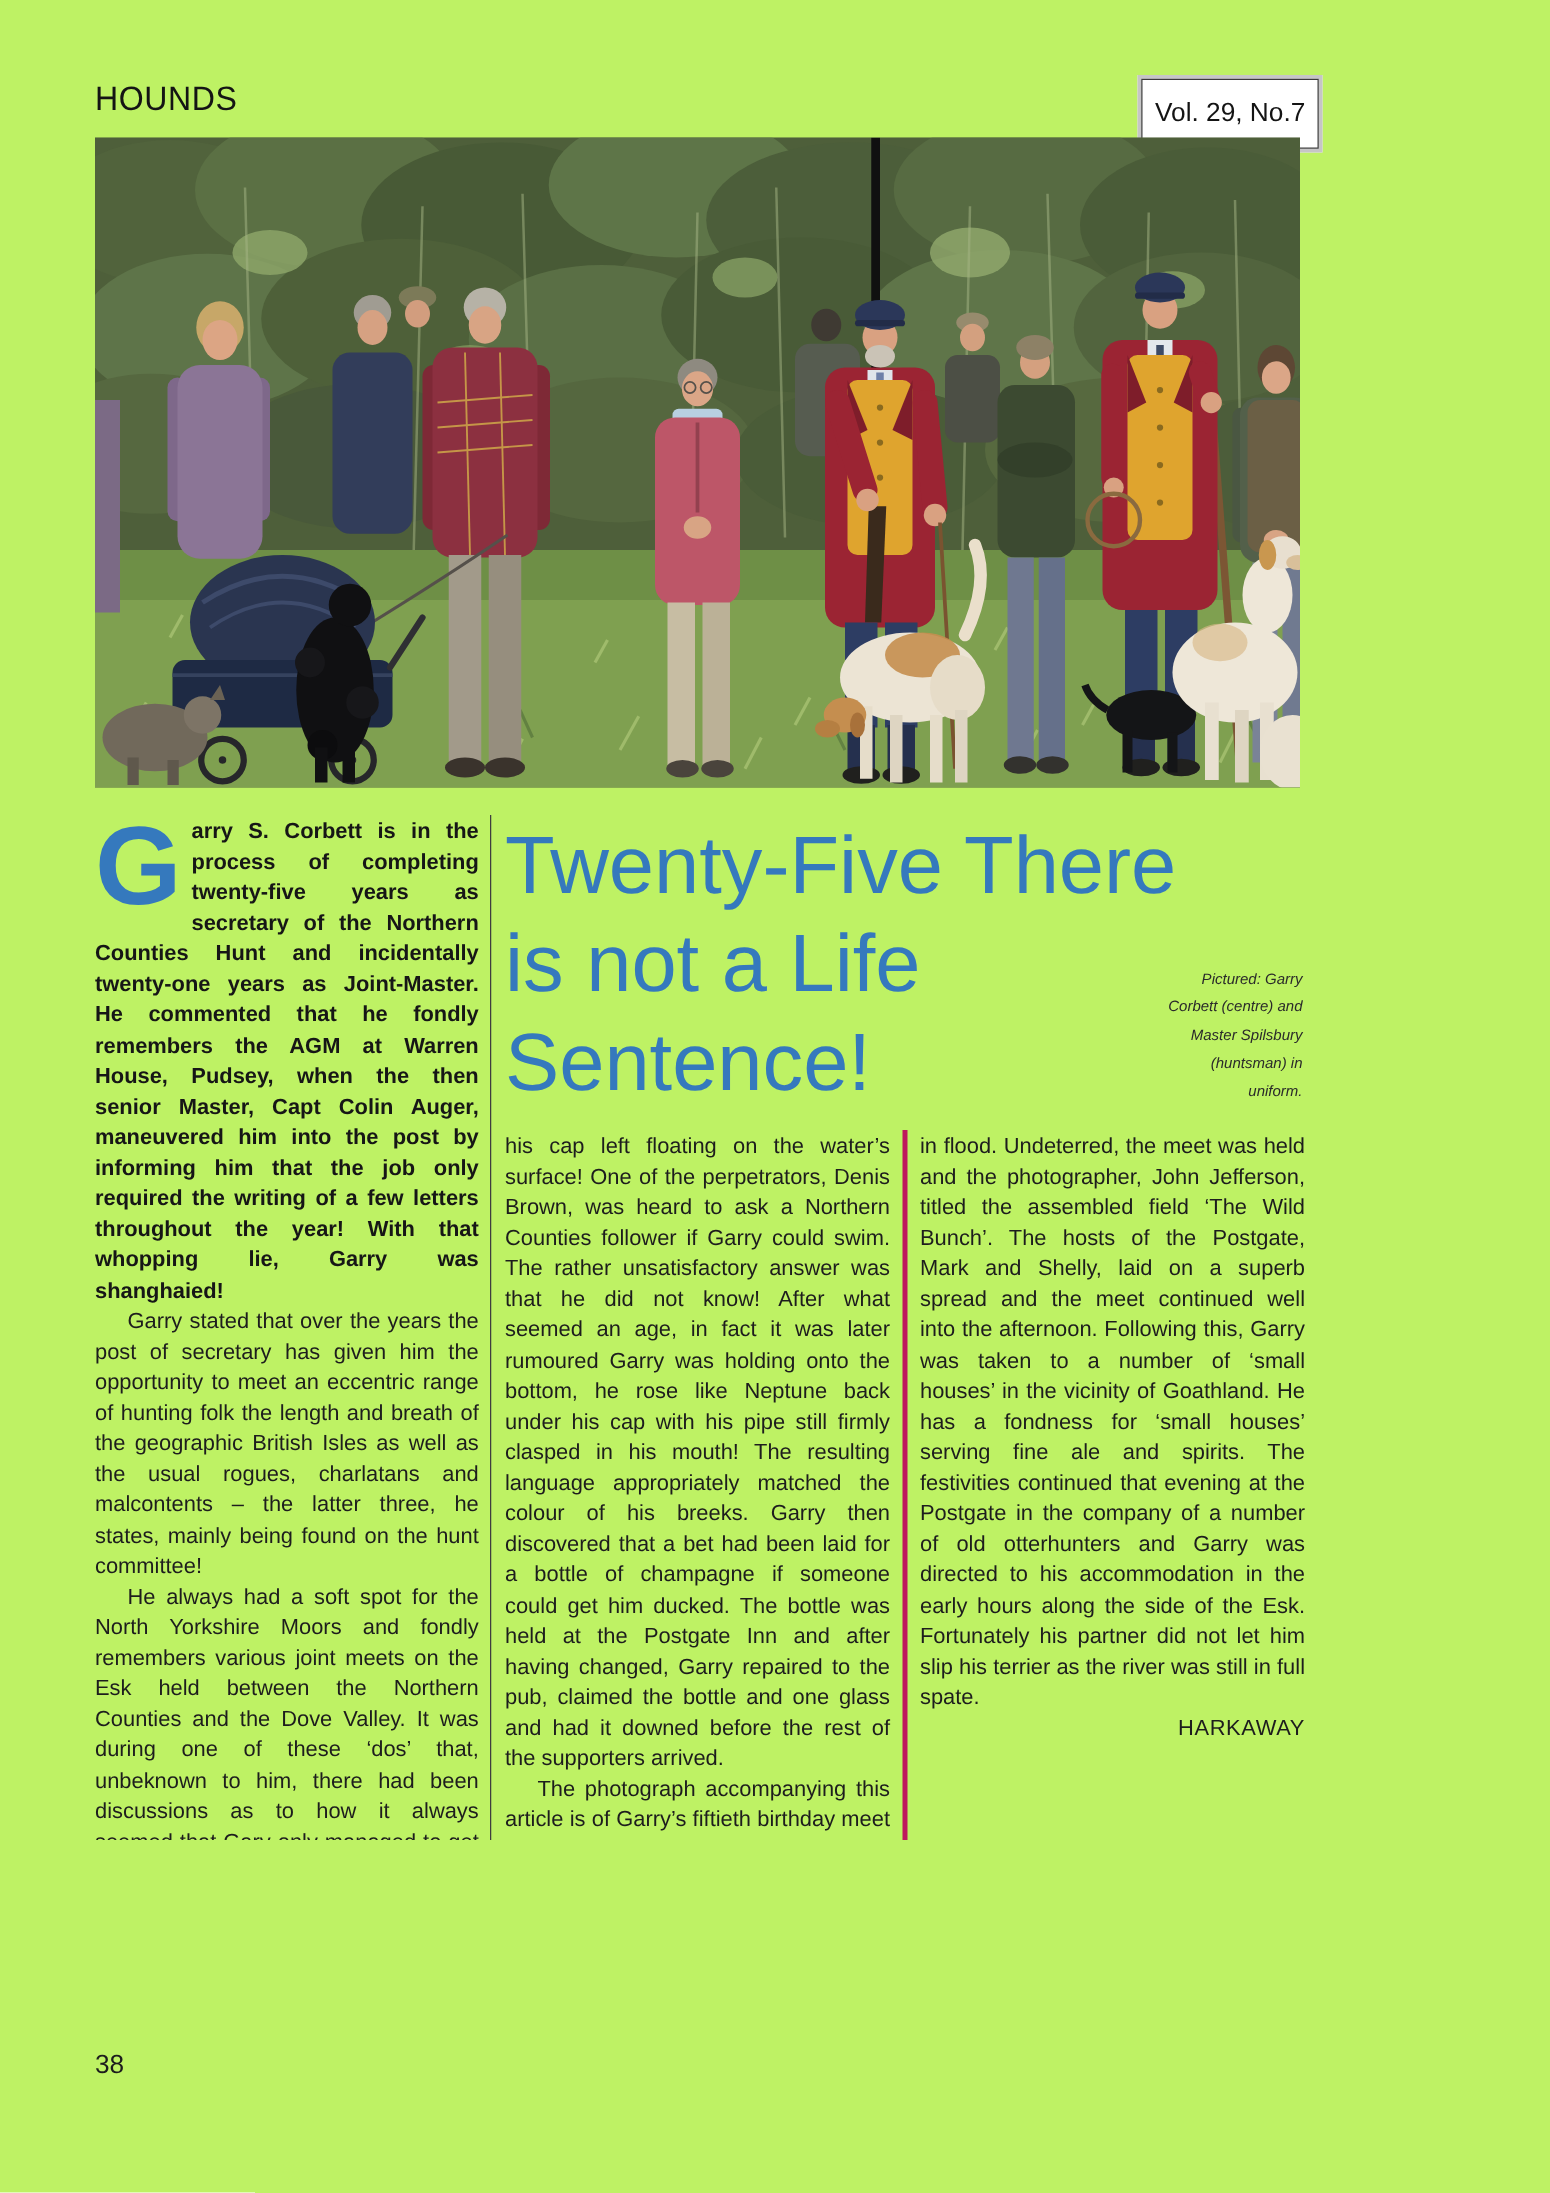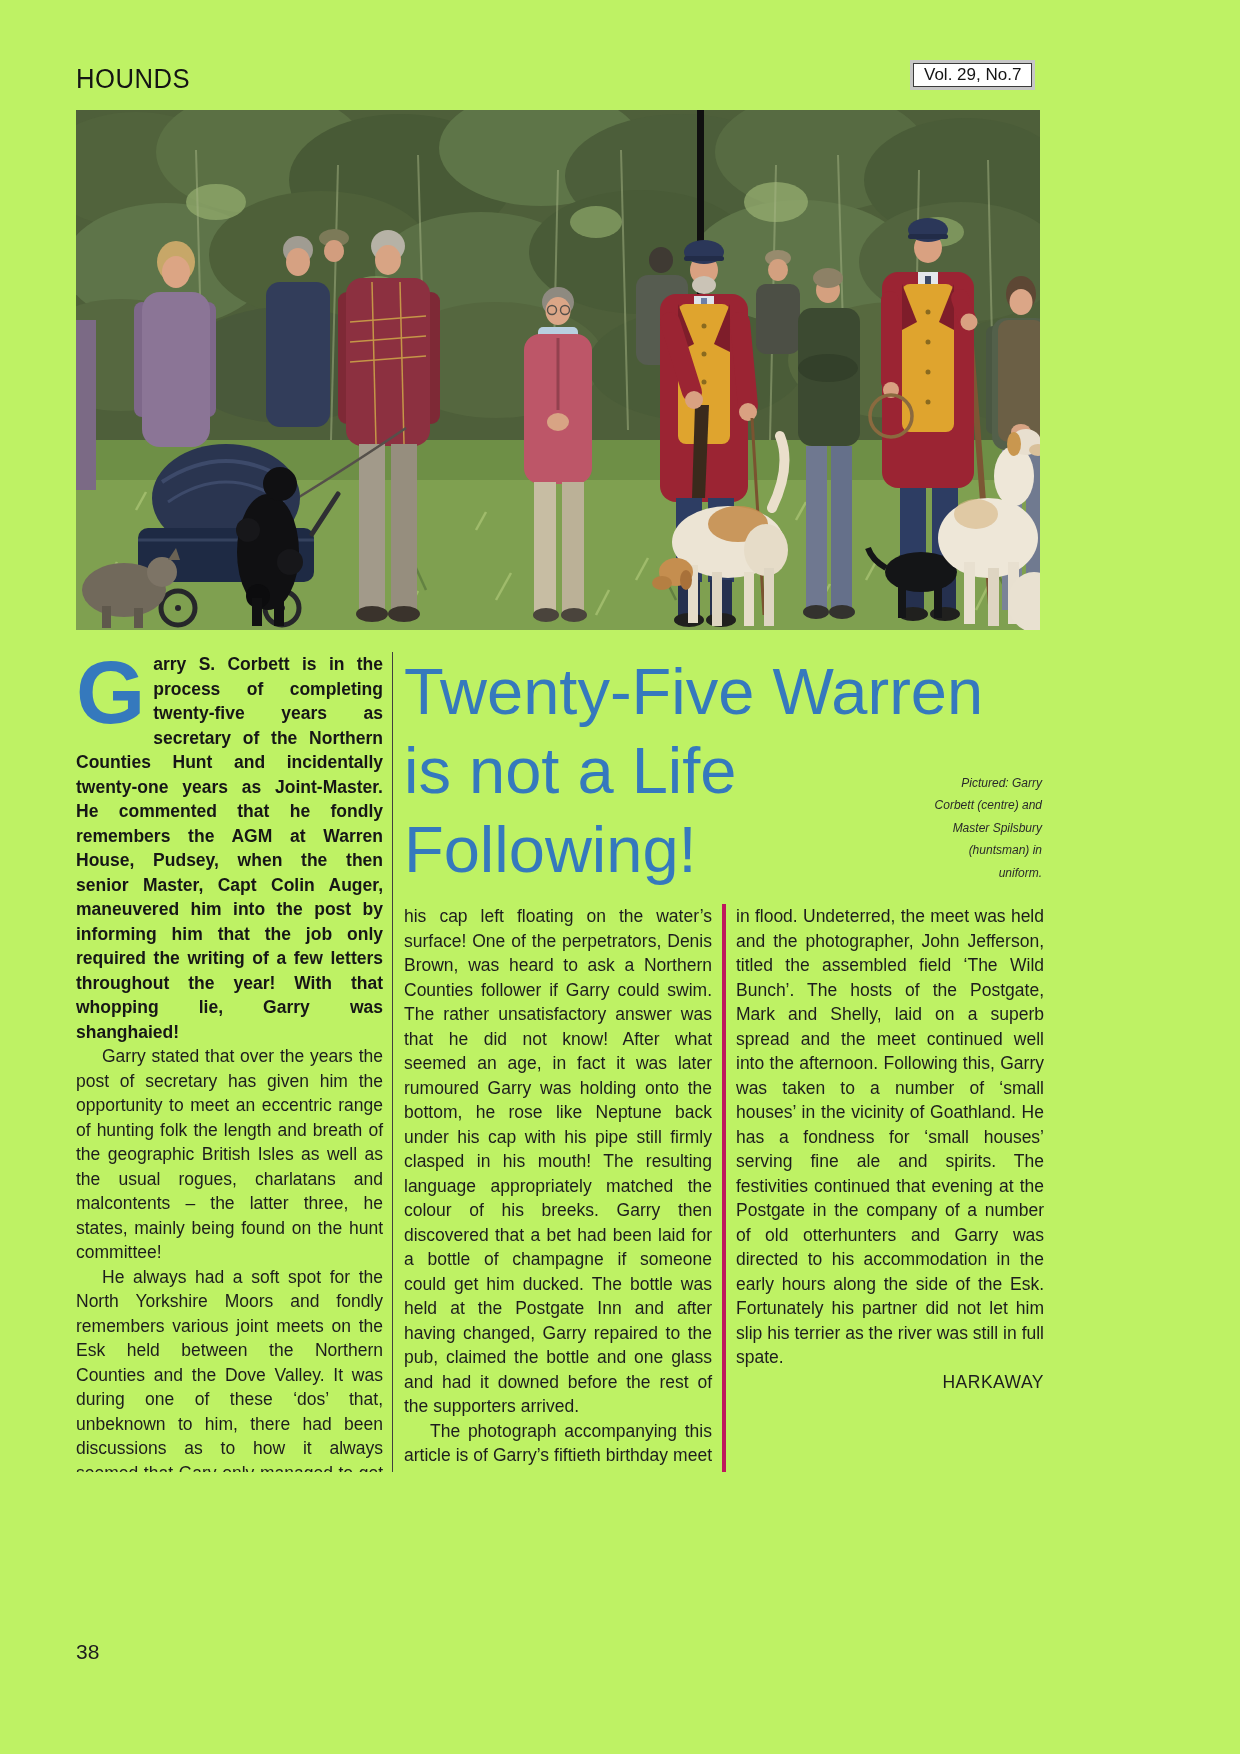--- a/index.html
+++ b/index.html
@@ -3,21 +3,21 @@
 <meta charset="utf-8">
 <style>
   html,body{margin:0;padding:0;background:#ffffff;}
   .page{position:relative;width:1240px;height:1754px;background:#bef264;overflow:hidden;
         font-family:Liberation Sans, sans-serif;color:#1d1d1d;}
 
   
   .masthead{position:absolute;left:76px;top:64px;font-size:27px;letter-spacing:.5px;
             transform:scaleX(.95);transform-origin:left top;color:#141414;}
   .issue-box{position:absolute;left:910px;top:60px;border:3px solid #c6c6c6;background:#fff;}
-  .issue-inner{border:1px solid #3c3c3c;padding:1px 10px;font-size:17px;white-space:nowrap;color:#141414;}
+  .issue-inner{border:1px solid #3c3c3c;padding:15px 10px;font-size:21px;white-space:nowrap;color:#141414;}
 
   
   .photo{position:absolute;left:76px;top:110px;width:964px;height:520px;overflow:hidden;background:#55663f;}
   .photo svg{display:block;width:100%;height:100%;}
 
   
   .article{position:absolute;left:76px;top:652px;width:968px;height:820px;display:flex;overflow:hidden;}
   .col-left{width:308px;padding-right:9px;border-right:1px solid #3f3f3f;}
   .main{padding-left:11px;flex:1;}
   .headline-block{position:relative;height:252px;}
@@ -330,23 +330,23 @@
       <p class="lead"><span class="dropcap">G</span><span>arry S. Corbett is in the process of completing twenty-five years as secretary of the Northern Counties Hunt and incidentally twenty-one years as Joint-Master. He commented that he fondly remembers the AGM at Warren House, Pudsey, when the then senior Master, Capt Colin Auger, maneuvered him into the post by informing him that the job only required the writing of a few letters throughout the year! With that whopping lie, Garry was shanghaied!</span></p>
       <div>
           <p class="para indent">Garry stated that over the years the post of secretary has given him the opportunity to meet an eccentric range of hunting folk the length and breath of the geographic British Isles as well as the usual rogues, charlatans and malcontents – the latter three, he states, mainly being found on the hunt committee!</p>
           <p class="para indent">He always had a soft spot for the North Yorkshire Moors and fondly remembers various joint meets on the Esk held between the Northern Counties and the Dove Valley. It was during one of these ‘dos’ that, unbeknown to him, there had been discussions as to how it always seemed that Gary only managed to get wet up to his knees! Some followers decided to remedy this and the stage was set at the end of a draw to Limber Bridge for Garry to be ceremoniously deposited into a deep salmon pool. This was duly accomplished and the Master disappeared into the depths with only</p>
         </div>
     </div>
 
     <div class="main">
       <div class="headline-block">
         <h1>
-            <div class="hl-line">Twenty-Five Warren</div>
+            <div class="hl-line">Twenty-Five There</div>
             <div class="hl-line">is not a Life</div>
-            <div class="hl-line">Following!</div>
+            <div class="hl-line">Sentence!</div>
           </h1>
         <div class="caption">
             <div class="cap-line">Pictured: Garry</div>
             <div class="cap-line">Corbett (centre) and</div>
             <div class="cap-line">Master Spilsbury</div>
             <div class="cap-line">(huntsman) in</div>
             <div class="cap-line">uniform.</div>
           </div>
       </div>
       <div class="two-cols">

